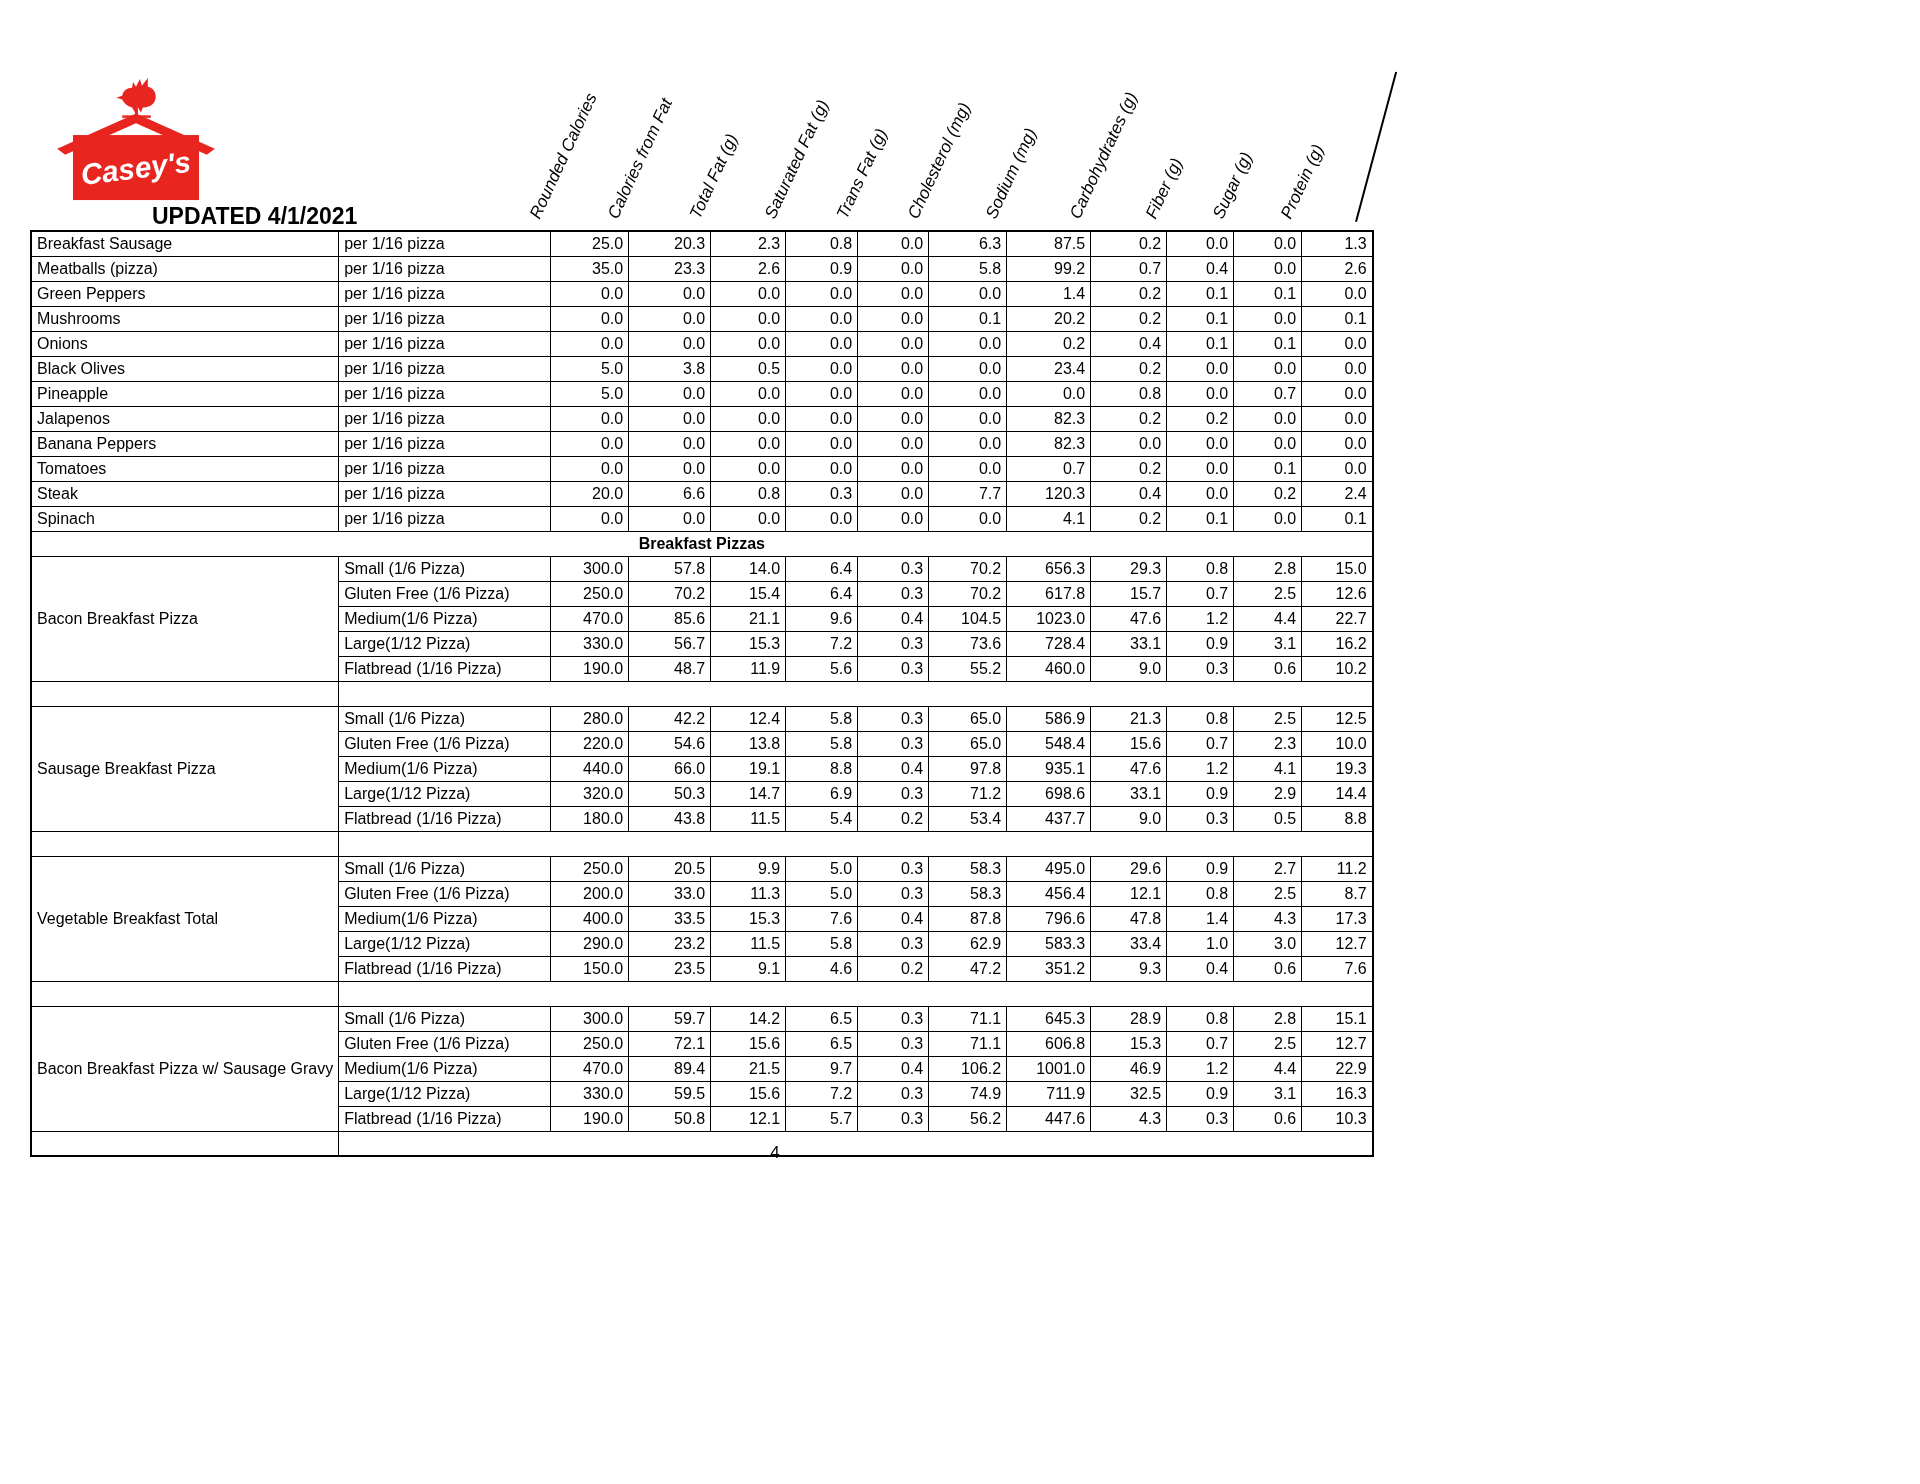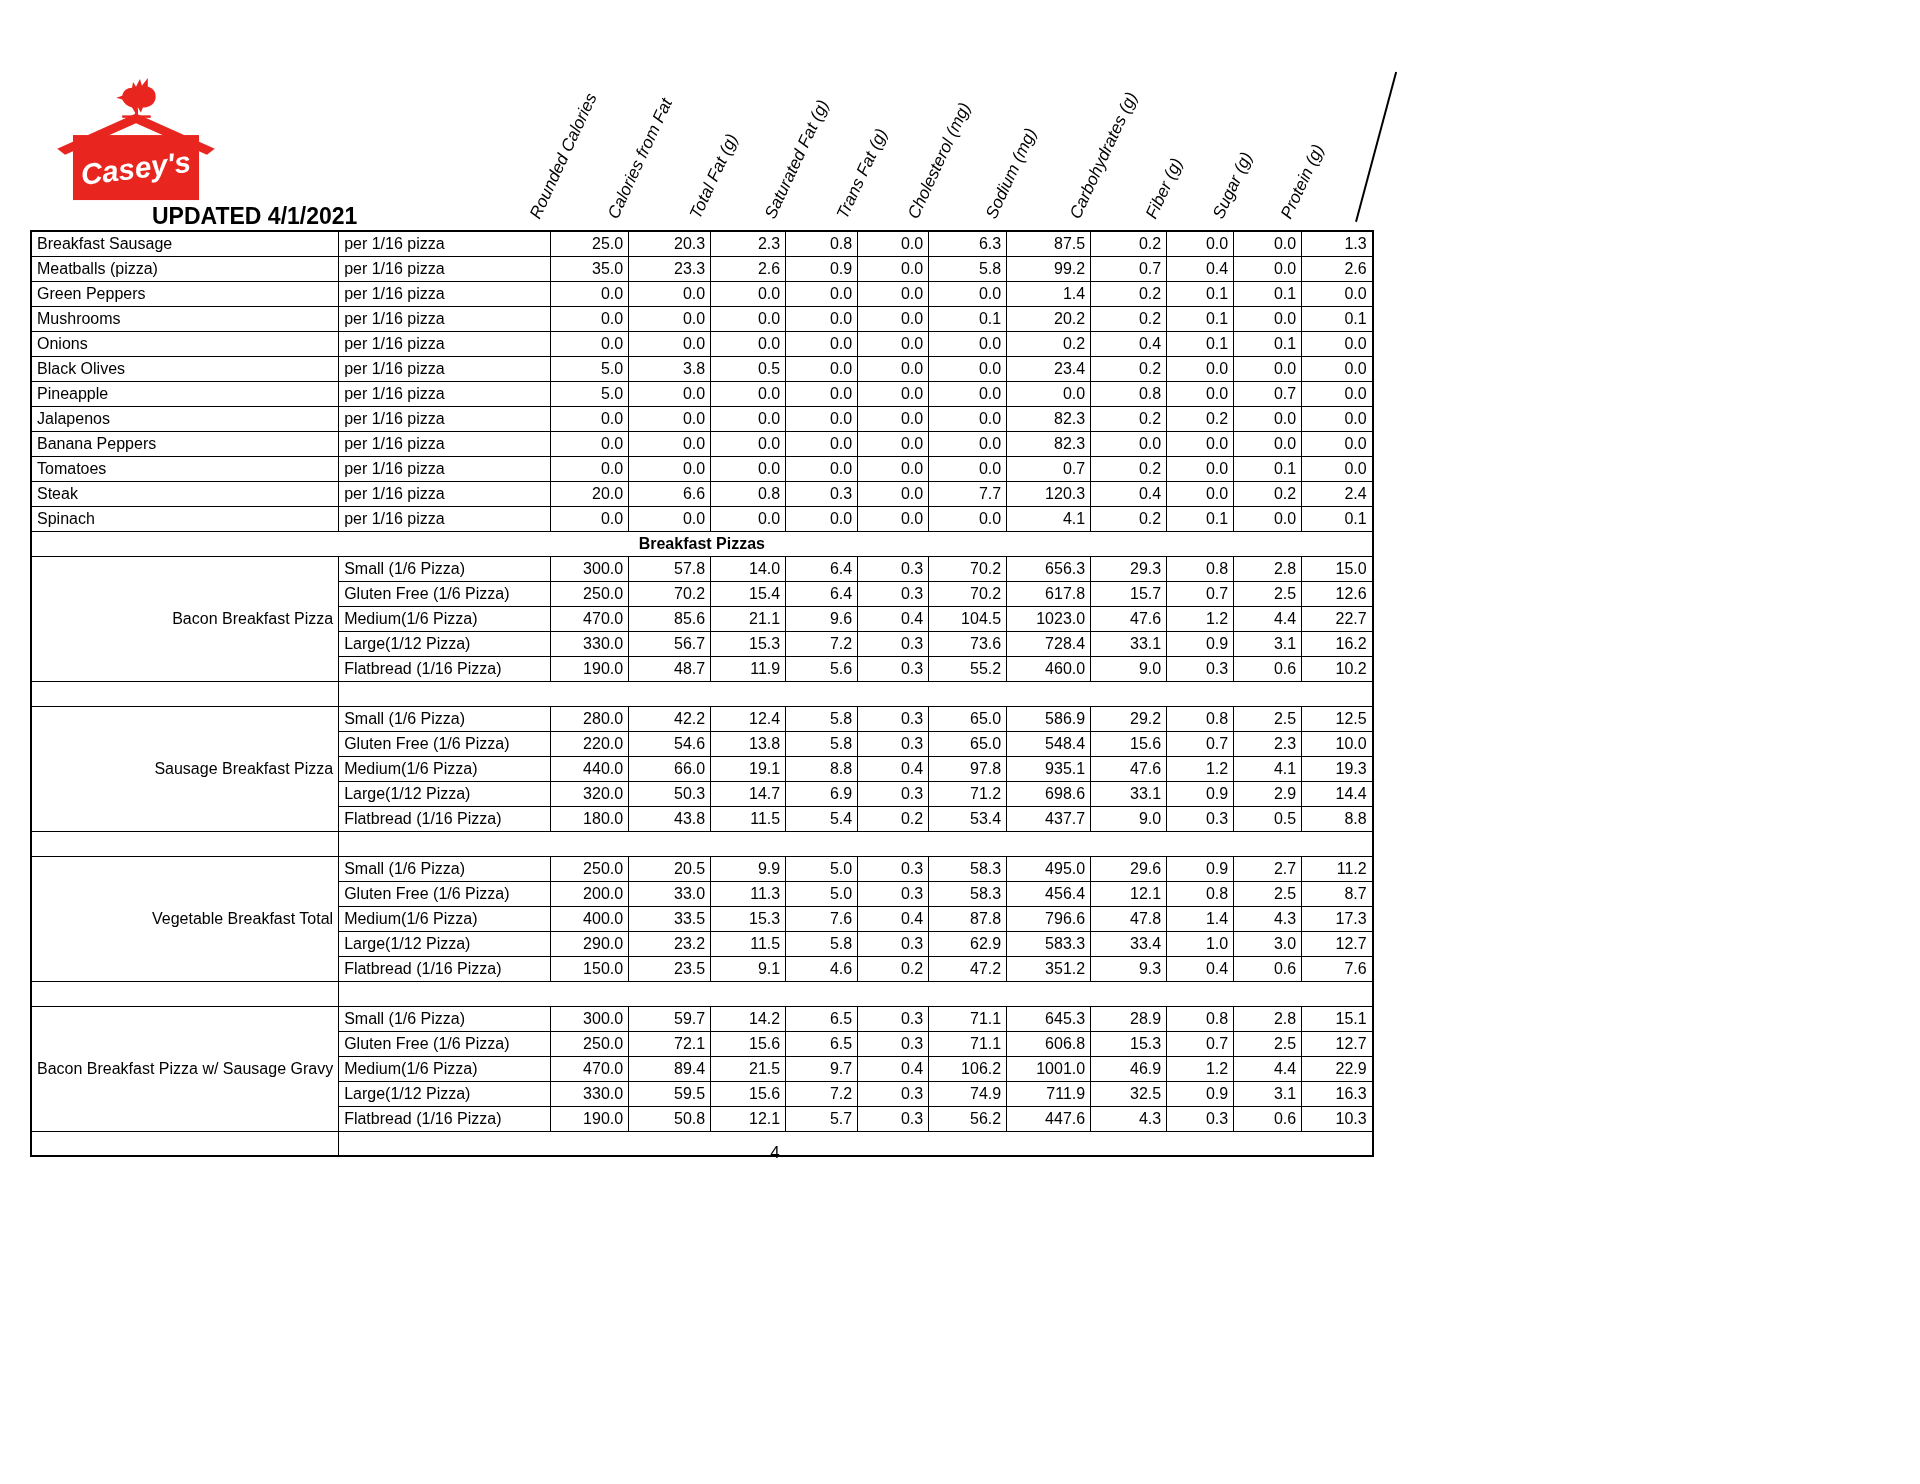--- a/index.html
+++ b/index.html
@@ -29,21 +29,21 @@
     font-size:16px; border:2px solid #000;
   }
   #nutrition-table td {
     border:1px solid #000; height:25px; padding:0 5px;
     white-space:nowrap; overflow:hidden; vertical-align:middle;
   }
   td.name { text-align:left; padding-left:3px; }
   td.serv { text-align:left; padding-left:4px;margin-top:36px; }
   td.num  { text-align:right; padding-right:5px; }
   tr.pizza-row td { height:24px; }
-  td.gname { text-align:right; vertical-align:middle; white-space:normal; line-height:1.25; }
+  td.gname { text-align:left; vertical-align:middle; white-space:normal; line-height:1.25; }
   tr.section-row td { text-align:center; font-weight:bold; font-size:16px; height:29px; }
   tr.spacer-row td { height:20px; }
   td.sp-rest { border-left:1px solid #000; }
 
   .page-number { position:absolute; top:1143px; left:30px; width:1490px; text-align:center; font-size:17px; }
 </style>
 </head>
 <body>
 
 <div class="page">
@@ -360,21 +360,21 @@
         <tr class="pizza-row">
           <td class="gname" rowspan="5">Sausage Breakfast Pizza</td>
           <td class="serv">Small (1/6 Pizza)</td>
           <td class="num">280.0</td>
           <td class="num">42.2</td>
           <td class="num">12.4</td>
           <td class="num">5.8</td>
           <td class="num">0.3</td>
           <td class="num">65.0</td>
           <td class="num">586.9</td>
-          <td class="num">29.2</td>
+          <td class="num">21.3</td>
           <td class="num">0.8</td>
           <td class="num">2.5</td>
           <td class="num">12.5</td>
         </tr>
         <tr class="pizza-row">
           <td class="serv">Gluten Free (1/6 Pizza)</td>
           <td class="num">220.0</td>
           <td class="num">54.6</td>
           <td class="num">13.8</td>
           <td class="num">5.8</td>

